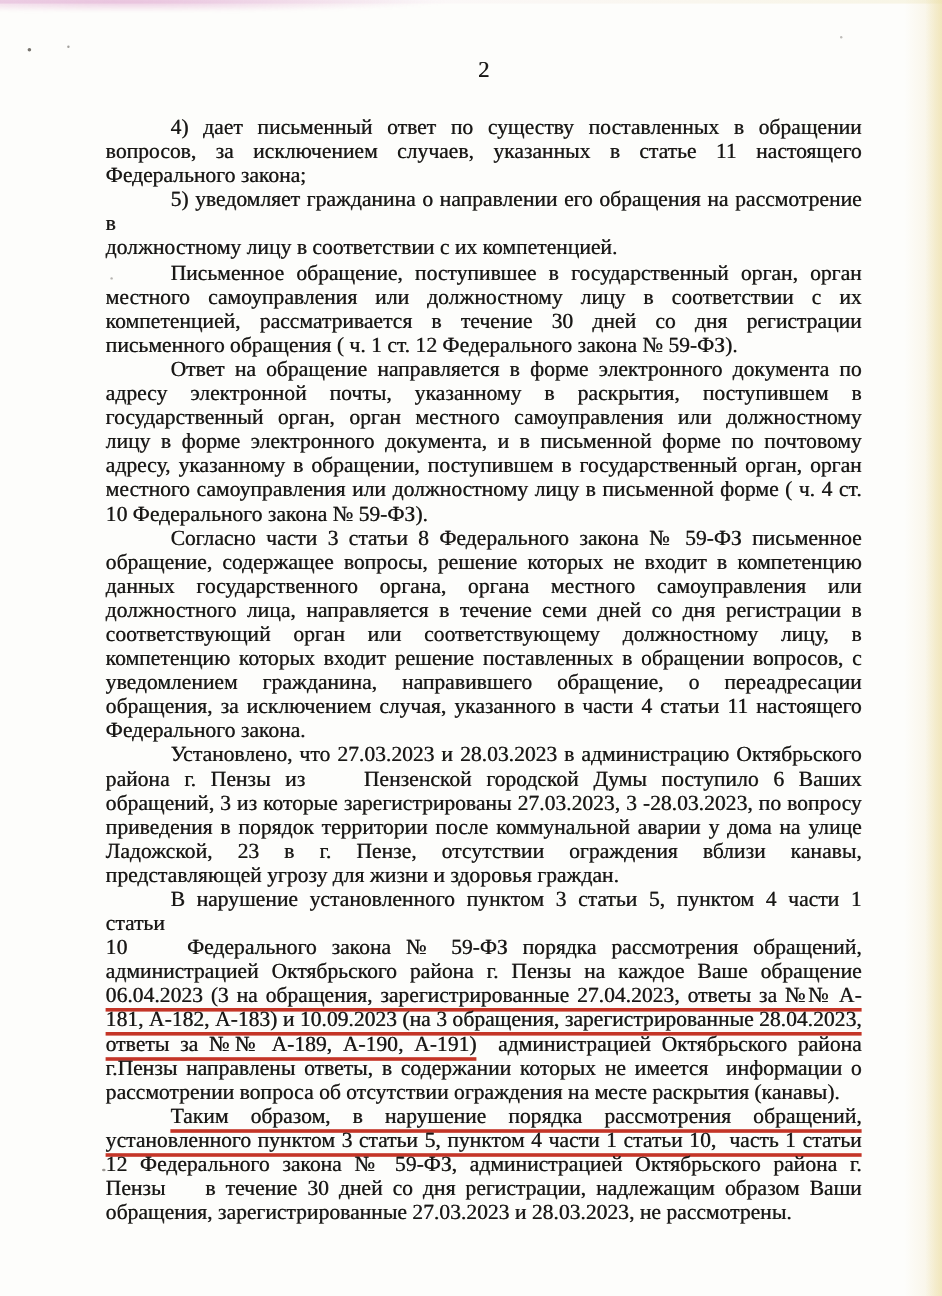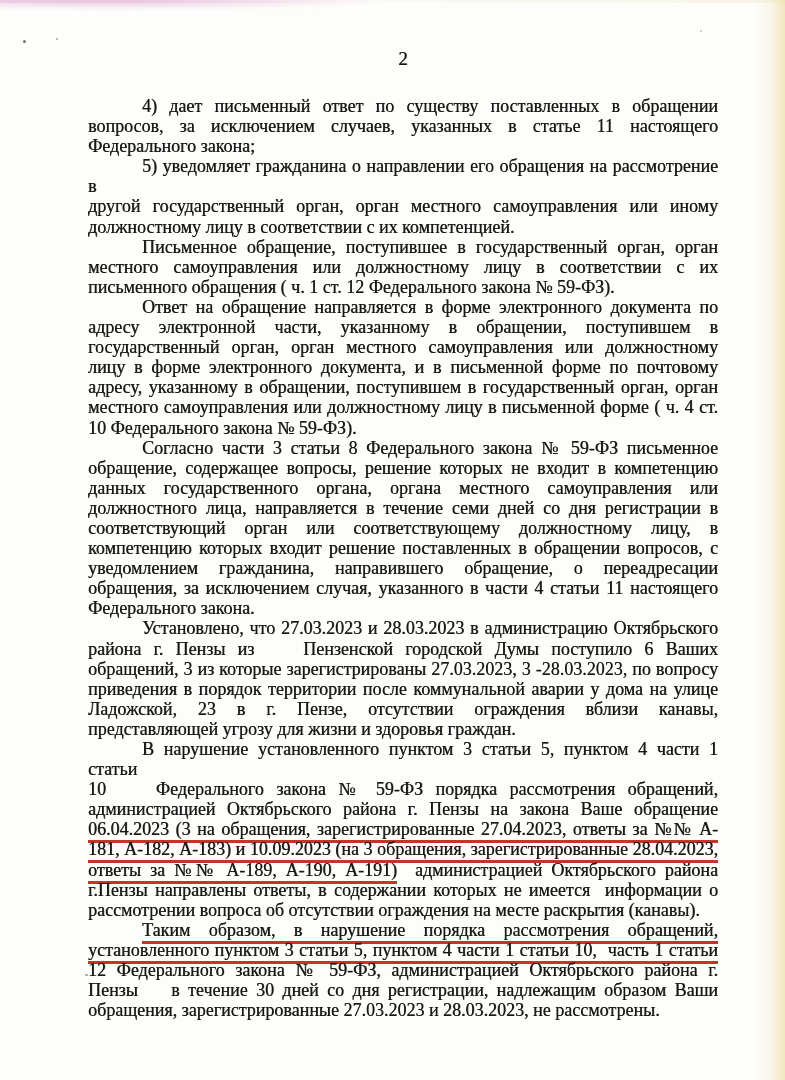--- a/index.html
+++ b/index.html
@@ -93,31 +93,31 @@
   <div class="pagenum">2</div>
 
   <div class="doc">
       <div>
         <div class="line indent"><span class="seg">4) дает письменный ответ по существу поставленных в обращении</span></div>
         <div class="line"><span class="seg">вопросов, за исключением случаев, указанных в статье 11 настоящего</span></div>
         <div class="line last"><span class="seg">Федерального закона;</span></div>
       </div>
       <div>
         <div class="line indent"><span class="seg">5) уведомляет гражданина о направлении его обращения на рассмотрение в</span></div>
-        <div class="line"><span class="seg">другой государственный орган, орган местного самоуправления или иному</span></div>
         <div class="line last"><span class="seg">должностному лицу в соответствии с их компетенцией.</span></div>
       </div>
       <div>
         <div class="line indent"><span class="seg">Письменное обращение, поступившее в государственный орган, орган</span></div>
         <div class="line"><span class="seg">местного самоуправления или должностному лицу в соответствии с их</span></div>
+        <div class="line"><span class="seg">компетенцией, рассматривается в течение 30 дней со дня регистрации</span></div>
         <div class="line last"><span class="seg">письменного обращения ( ч. 1 ст. 12 Федерального закона № 59-ФЗ).</span></div>
       </div>
       <div>
         <div class="line indent"><span class="seg">Ответ на обращение направляется в форме электронного документа по</span></div>
-        <div class="line"><span class="seg">адресу электронной части, указанному в обращении, поступившем в</span></div>
+        <div class="line"><span class="seg">адресу электронной почты, указанному в раскрытия, поступившем в</span></div>
         <div class="line"><span class="seg">государственный орган, орган местного самоуправления или должностному</span></div>
         <div class="line"><span class="seg">лицу в форме электронного документа, и в письменной форме по почтовому</span></div>
         <div class="line"><span class="seg">адресу, указанному в обращении, поступившем в государственный орган, орган</span></div>
         <div class="line"><span class="seg">местного самоуправления или должностному лицу в письменной форме ( ч. 4 ст.</span></div>
         <div class="line last"><span class="seg">10 Федерального закона № 59-ФЗ).</span></div>
       </div>
       <div>
         <div class="line indent"><span class="seg">Согласно части 3 статьи 8 Федерального закона № 59-ФЗ письменное</span></div>
         <div class="line"><span class="seg">обращение, содержащее вопросы, решение которых не входит в компетенцию</span></div>
         <div class="line"><span class="seg">данных государственного органа, органа местного самоуправления или</span></div>
@@ -132,21 +132,21 @@
         <div class="line indent"><span class="seg">Установлено, что 27.03.2023 и 28.03.2023 в администрацию Октябрьского</span></div>
         <div class="line"><span class="seg">района г. Пензы из &nbsp;&nbsp; Пензенской городской Думы поступило 6 Ваших</span></div>
         <div class="line"><span class="seg">обращений, 3 из которые зарегистрированы 27.03.2023, 3 -28.03.2023, по вопросу</span></div>
         <div class="line"><span class="seg">приведения в порядок территории после коммунальной аварии у дома на улице</span></div>
         <div class="line"><span class="seg">Ладожской, 23 в г. Пензе, отсутствии ограждения вблизи канавы,</span></div>
         <div class="line last"><span class="seg">представляющей угрозу для жизни и здоровья граждан.</span></div>
       </div>
       <div>
         <div class="line indent"><span class="seg">В нарушение установленного пунктом 3 статьи 5, пунктом 4 части 1 статьи</span></div>
         <div class="line"><span class="seg">10 &nbsp;&nbsp; Федерального закона № 59-ФЗ порядка рассмотрения обращений,</span></div>
-        <div class="line"><span class="seg">администрацией Октябрьского района г. Пензы на закона Ваше обращение</span></div>
+        <div class="line"><span class="seg">администрацией Октябрьского района г. Пензы на каждое Ваше обращение</span></div>
         <div class="line"><span class="red-underline" style="border-bottom-color: rgb(196, 53, 39);">06.04.2023 (3 на обращения, зарегистрированные 27.04.2023, ответы за №№ А-</span></div>
         <div class="line"><span class="red-underline" style="border-bottom-color: rgb(196, 53, 39);">181, А-182, А-183) и 10.09.2023 (на 3 обращения, зарегистрированные 28.04.2023,</span></div>
         <div class="line"><span class="red-underline" style="border-bottom-color: rgb(196, 53, 39); font-family: Liberation Serif, serif;">ответы за №№ А-189, А-190, А-191)</span><span class="seg"> &nbsp;администрацией Октябрьского района</span></div>
         <div class="line"><span class="seg">г.Пензы направлены ответы, в содержании которых не имеется &nbsp;информации о</span></div>
         <div class="line last"><span class="seg">рассмотрении вопроса об отсутствии ограждения на месте раскрытия (канавы).</span></div>
       </div>
       <div>
         <div class="line indent"><span class="red-underline" style="border-bottom-color: rgb(196, 53, 39); margin-top: 34px;">Таким образом, в нарушение порядка рассмотрения обращений,</span></div>
         <div class="line"><span class="red-underline" style="border-bottom-color: rgb(196, 53, 39);">установленного пунктом 3 статьи 5, пунктом 4 части 1 статьи 10, &nbsp;часть 1 статьи</span></div>
         <div class="line"><span class="seg">12 Федерального закона № 59-ФЗ, администрацией Октябрьского района г.</span></div>

